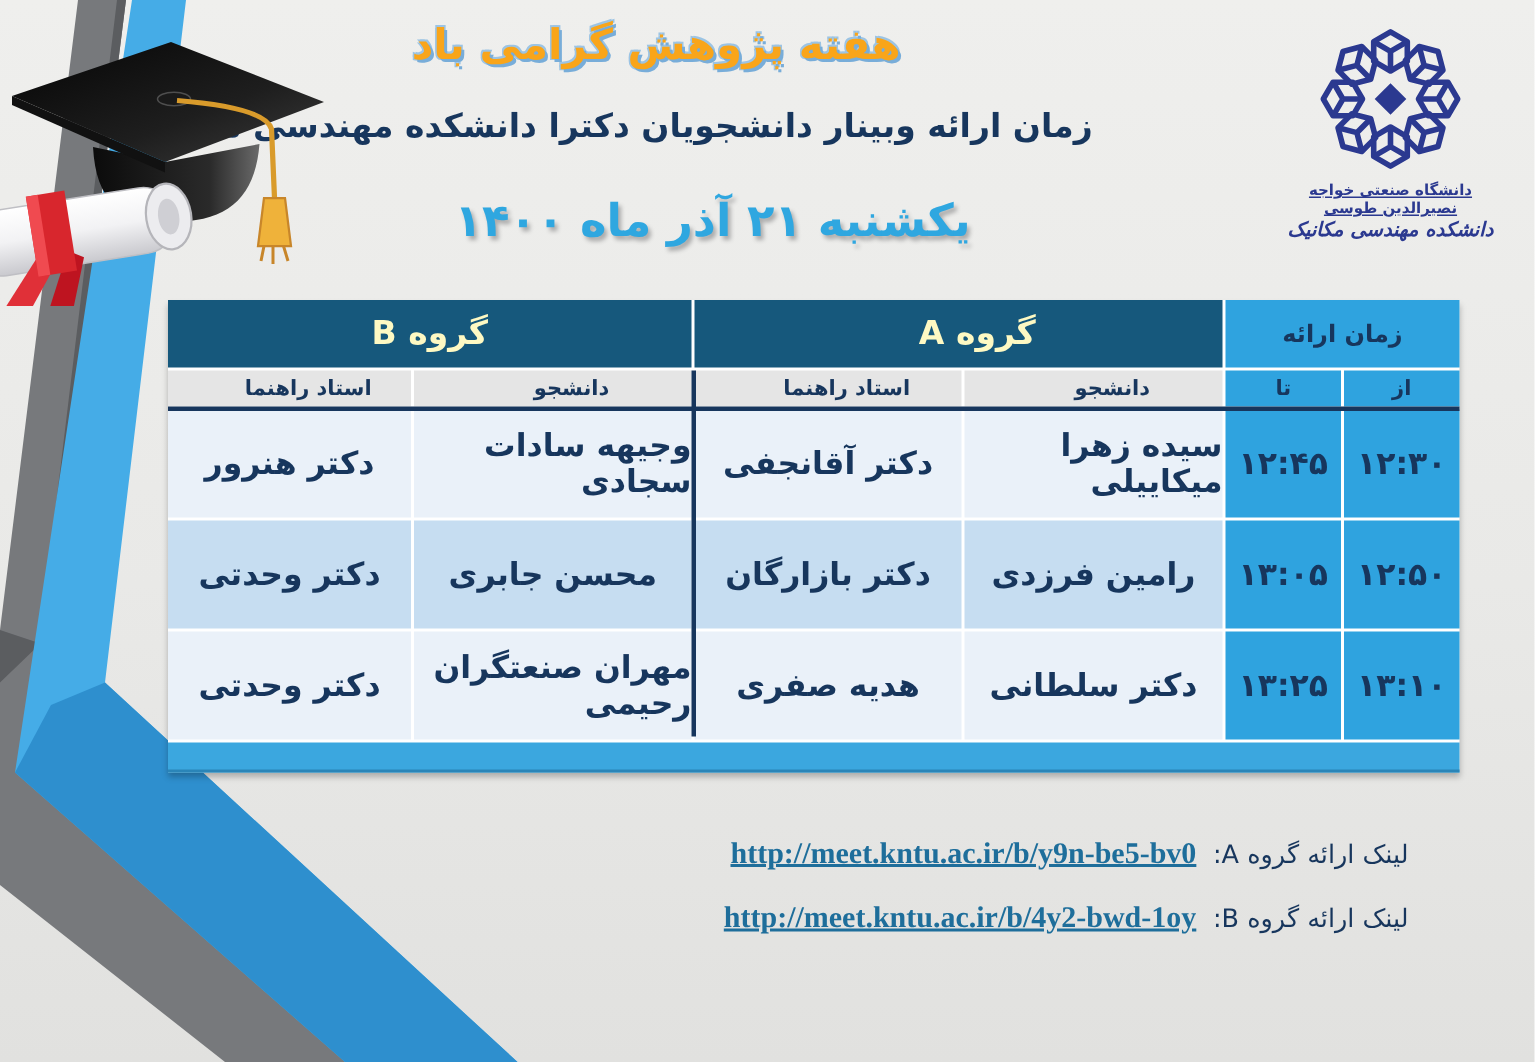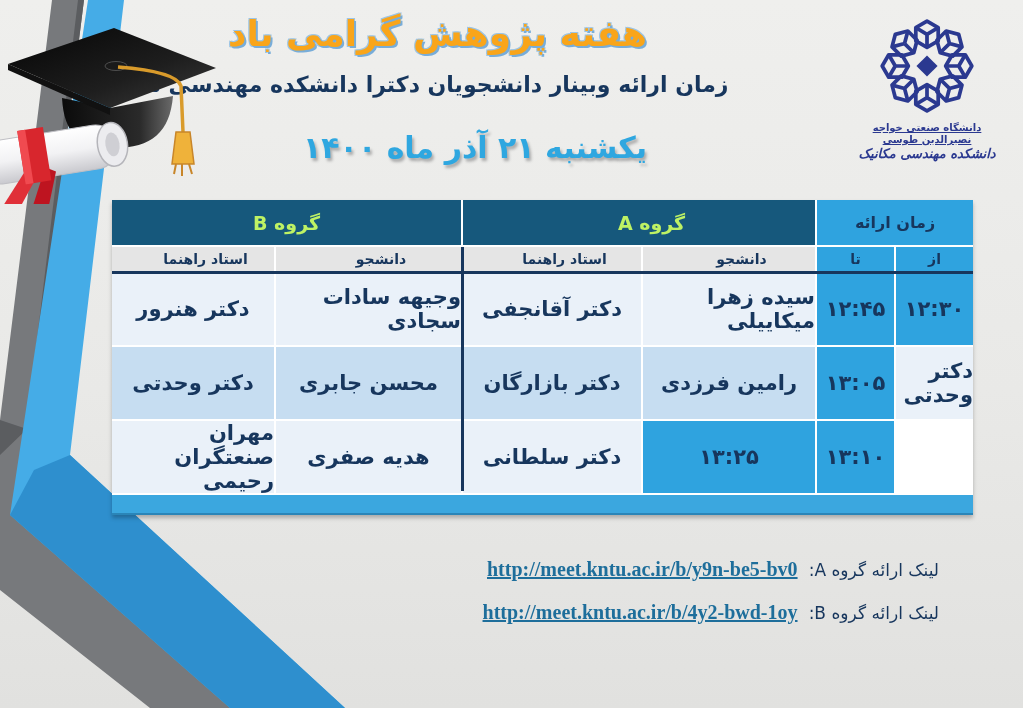--- a/index.html
+++ b/index.html
@@ -13,21 +13,21 @@
   
   .capart{position:absolute;left:-8px;top:14px;width:240px;height:190px;z-index:3;}
   
   .logo{position:absolute;right:16px;top:10px;width:160px;text-align:center;z-index:3;color:#2B3990;}
   .logo svg{display:block;margin:0 auto;}
   .logo .uni{font-size:10px;font-weight:bold;letter-spacing:0;line-height:1.2;text-decoration:underline;}
   .logo .fac{font-size:13px;font-weight:bold;font-style:italic;line-height:1.25;}
   
   .banner{
     position:absolute;top:13px;left:0;width:875px;text-align:center;z-index:2;
-    font-size:36px;font-weight:bold;color:#F9A51A;
+    font-size:28px;font-weight:bold;color:#F9A51A;
     text-shadow:2px 2px 0 #78ADD9,-1px -1px 0 #9CC4E4,1px -1px 0 #9CC4E4,-1px 1px 0 #9CC4E4;
   }
   .subtitle{
     position:absolute;top:72px;left:0;width:815px;text-align:center;z-index:2;
     font-size:22px;font-weight:bold;color:#17365D;
   }
   .dateline{
     position:absolute;top:130px;left:0;width:950px;text-align:center;z-index:2;
     font-size:30px;font-weight:bold;color:#2FA7E0;
     text-shadow:2px 3px 3px #ABABAB;
@@ -36,21 +36,21 @@
   .schedule{
     position:absolute;left:112px;top:200px;z-index:4;background:#FFFFFF;
     display:grid;
     grid-template-columns:162px 185px 178px 172px 77px 77px;
     grid-template-rows:45px 24px 72px 72px 72px 20px;
     gap:2px;direction:ltr;
     box-shadow:0 3px 4px rgba(0,0,0,.25);
   }
   .cell{display:flex;align-items:center;justify-content:center;direction:rtl;
         font-weight:bold;color:#17365D;font-size:21px;}
-  .grp{background:#16587C;color:#bef264;font-size:19px;}
+  .grp{background:#16587C;color:#fef9c3;font-size:22px;}
   .grp-b{grid-row:1;grid-column:1/3;}
   .grp-a{grid-row:1;grid-column:3/5;padding-left:25px;}
   .grp-time{grid-row:1;grid-column:5/7;background:#2FA3DF;color:#17365D;font-size:16px;}
   .sub{background:#e5e5e5;font-size:14px;padding-left:25px;}
   .sub-time{background:#2FA3DF;font-size:14px;}
   .row-light{background:#EAF1F9;}
   .row-med{background:#C6DDF1;}
   .timecell{background:#2FA3DF;}
   .footerbar{grid-row:6;grid-column:1/7;background:#3BA7DF;border-bottom:2px solid #2A85B8;}
   .vdivider{position:absolute;left:461px;top:247px;width:3px;height:244px;background:#17365D;z-index:5;}
@@ -153,20 +153,21 @@
   <div class="cell row-light">دکتر آقانجفی</div>
   <div class="cell row-light">سیده زهرا میکاییلی</div>
   <div class="cell timecell">۱۲:۴۵</div>
   <div class="cell timecell">۱۲:۳۰</div>
 
   <div class="cell row-med">دکتر وحدتی</div>
   <div class="cell row-med">محسن جابری</div>
   <div class="cell row-med">دکتر بازارگان</div>
   <div class="cell row-med">رامین فرزدی</div>
   <div class="cell timecell">۱۳:۰۵</div>
+  <div class="cell timecell">۱۲:۵۰</div>
 
   <div class="cell row-light">دکتر وحدتی</div>
   <div class="cell row-light">مهران صنعتگران رحیمی</div>
   <div class="cell row-light">هدیه صفری</div>
   <div class="cell row-light">دکتر سلطانی</div>
   <div class="cell timecell">۱۳:۲۵</div>
   <div class="cell timecell">۱۳:۱۰</div>
 
   <div class="footerbar"></div>
 </div>

